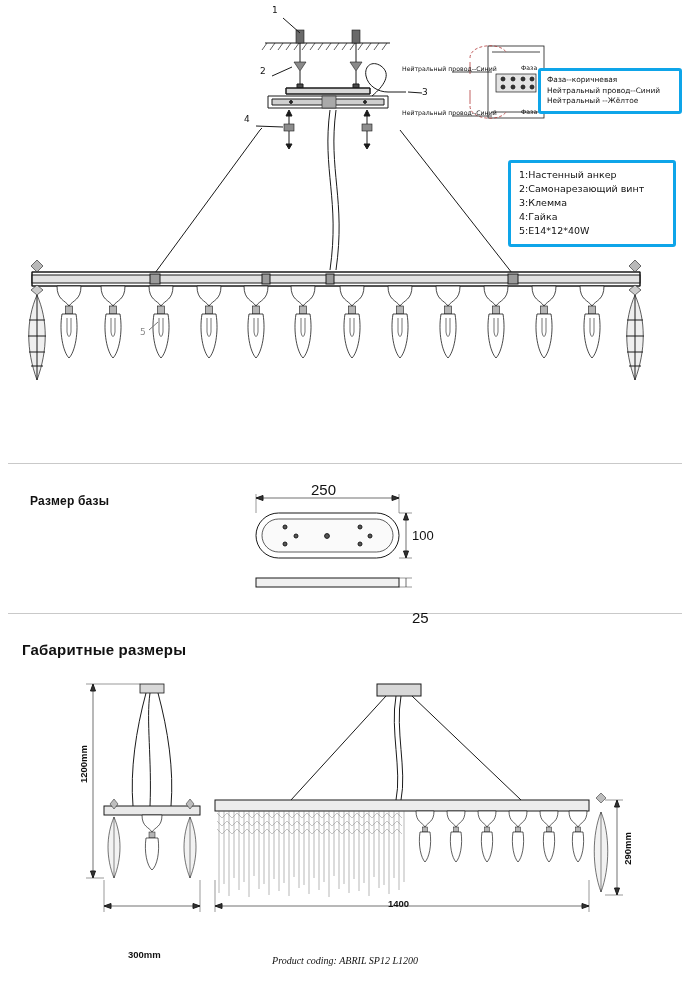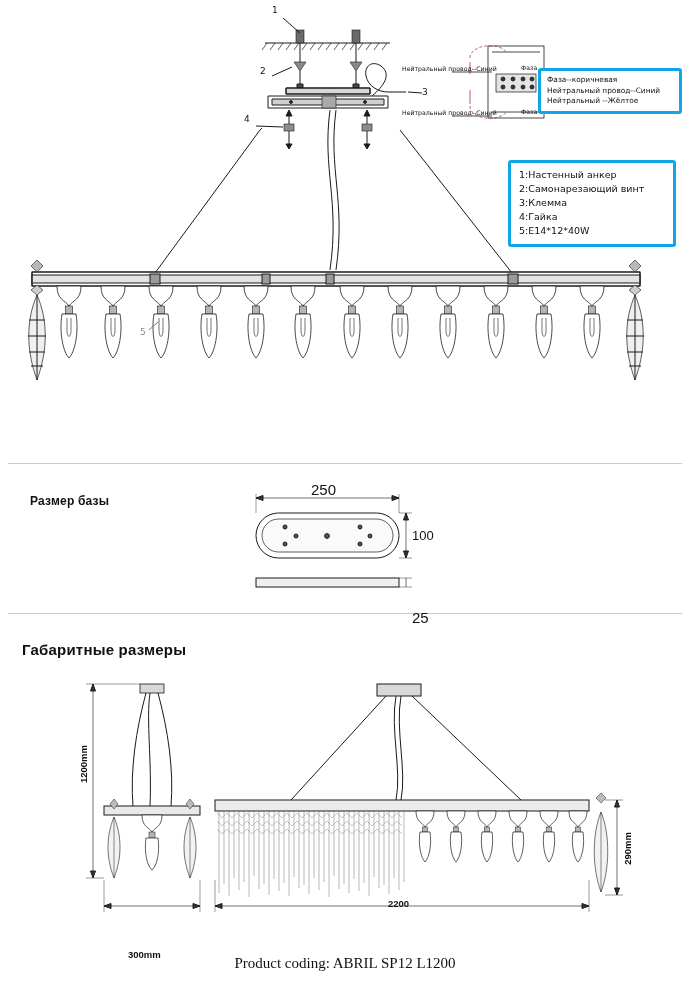--- a/index.html
+++ b/index.html
@@ -71,23 +71,24 @@
   }
   .vert {
     writing-mode: vertical-rl;
     transform: rotate(180deg);
   }
   .footer {
     position: absolute;
     left: 0;
     right: 0;
     text-align: center;
-    font-size: 15px;
+    font-size: 10px;
     font-family: "Liberation Serif", serif;
     color: #111;
+    font-style: italic;
   }
   svg { display: block; }
   .svg-layer {
     position: absolute;
     left: 0; top: 0;
     width: 690px; height: 1000px;
     pointer-events: none;
   }
 </style>
 </head>
@@ -485,18 +486,18 @@
   <div class="divider" style="top:613px;"></div>
 
   <div class="section-title" style="left:30px; top:494px;">Размер базы</div>
   <div class="dim-text" style="left:311px; top:481px; font-size:15px;">250</div>
   <div class="dim-text" style="left:412px; top:528px; font-size:13px;">100</div>
   <div class="dim-text" style="left:412px; top:573px; font-size:15px;margin-top:36px;">25</div>
 
   <div class="section-title" style="left:22px; top:641px; font-size:15px;">Габаритные размеры</div>
   <div class="dim-text small vert" style="left:78px; top:745px;">1200mm</div>
   <div class="dim-text small" style="left:128px; top:949px;">300mm</div>
-  <div class="dim-text small" style="left:388px; top:898px;">2200</div>
+  <div class="dim-text small" style="left:388px; top:898px;">1400</div>
   <div class="dim-text small vert" style="left:622px; top:832px;">290mm</div>
 
   <div class="footer" style="top:955px;">Product coding: ABRIL SP12 L1200</div>
 
 </div>
 
 </body></html>

